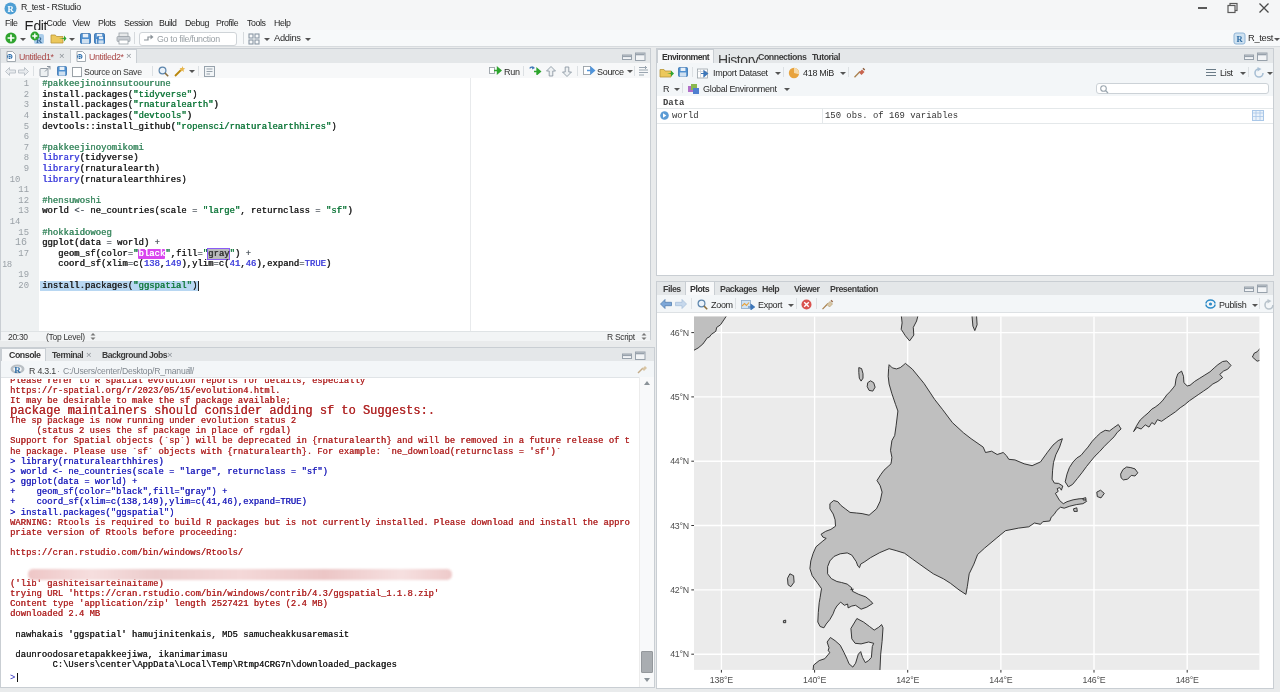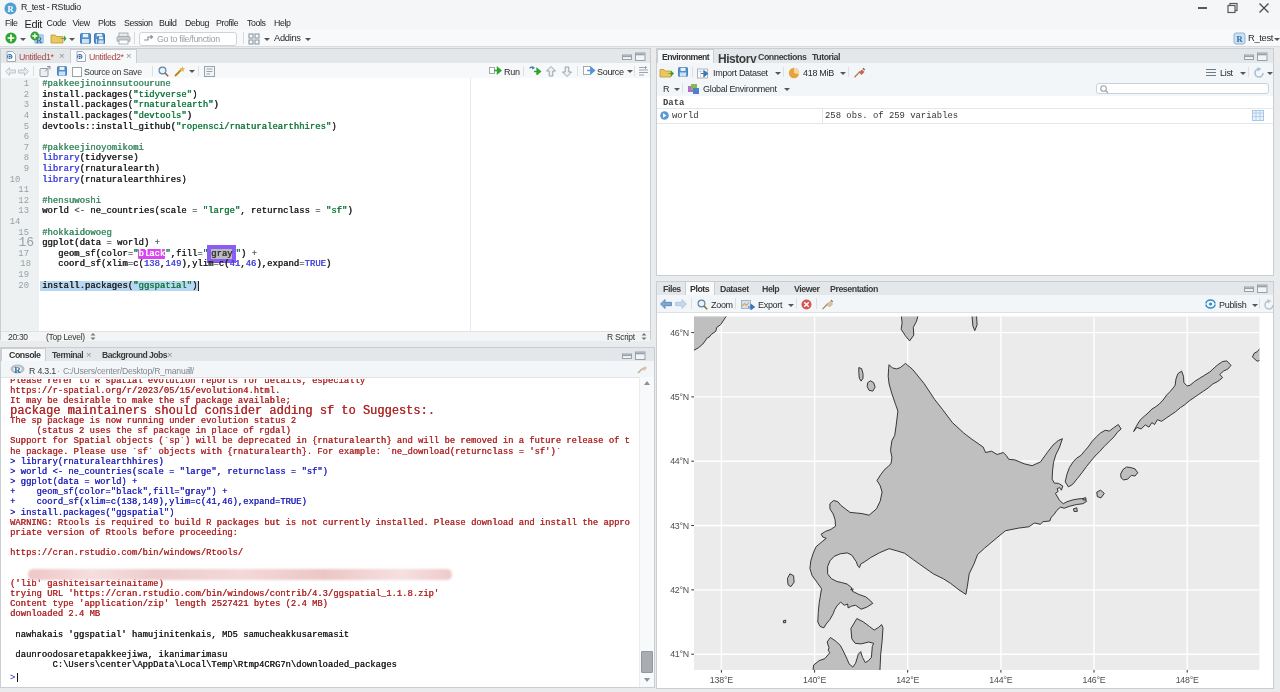--- a/index.html
+++ b/index.html
@@ -1,39 +1,39 @@
 <!DOCTYPE html>
 <html><head><meta charset="utf-8"><style>
 *{margin:0;padding:0}
 body{width:1280px;height:692px;position:relative;overflow:hidden;background:#e9ebec;-webkit-font-smoothing:antialiased}
 i{color:#3d8a62;font-style:normal}
 s{color:#157a3f;text-decoration:none}
 k{color:#4646dd}
 n{color:#4646dd}
 o{color:#565e66}
 b1{background:#d946ef;color:#fff;border-radius:1px}
-b2{background:#b9babc;color:#333;border:4px solid #8b5cf6;margin:-1px;position:relative}
+b2{background:#b9babc;color:#333;border:1px solid #8b5cf6;margin:-1px;position:relative}
 </style></head><body>
 <div style="position:absolute;left:0;top:0;width:1280px;height:692px;background:#e9ebec;overflow:hidden"></div>
 <div style="position:absolute;left:0;top:0;width:1280px;height:30px;background:#f5f6f7"></div>
 <svg style="position:absolute;left:4px;top:2px" width="13" height="13">
     <circle cx="6.5" cy="6.5" r="6" fill="#4e9fd4"></circle>
     <text x="6.5" y="9.6" font-size="8.5" font-weight="bold" fill="#fff" text-anchor="middle" font-family="Liberation Serif">R</text>
   </svg>
 <div style="position:absolute;left:21px;top:2px;font-family:'Liberation Sans',sans-serif;font-size:8.8px;letter-spacing:-0.3px;color:#1c1c1c">R_test - RStudio</div>
 <div style="position:absolute;left:1198px;top:7px;width:9px;height:1.6px;background:#5a5a5a"></div>
 <svg style="position:absolute;left:1227px;top:2px" width="12" height="12">
     <rect x="3" y="1.5" width="7" height="7" fill="none" stroke="#5a5a5a" stroke-width="1.2"></rect>
     <rect x="1" y="3.5" width="7" height="7" fill="#f5f6f7" stroke="#5a5a5a" stroke-width="1.2"></rect>
   </svg>
 <svg style="position:absolute;left:1258px;top:2px" width="12" height="12">
     <path d="M1.5,1.5 L10.5,10.5 M10.5,1.5 L1.5,10.5" stroke="#4a4a4a" stroke-width="1.3"></path>
   </svg>
 <div style="position:absolute;left:5px;top:18px;font-family:'Liberation Sans',sans-serif;font-size:8.8px;letter-spacing:-0.4px;color:#1e1e1e">File</div>
-<div style="position:absolute;left:24.5px;top:18px;font-family:'Liberation Sans',sans-serif;font-size:11px;letter-spacing:-0.4px;color:#1e1e1e">Edit</div>
+<div style="position:absolute;left:24.5px;top:18px;font-family:'Liberation Sans',sans-serif;font-size:14px;letter-spacing:-0.4px;color:#1e1e1e">Edit</div>
 <div style="position:absolute;left:46.5px;top:18px;font-family:'Liberation Sans',sans-serif;font-size:8.8px;letter-spacing:-0.4px;color:#1e1e1e">Code</div>
 <div style="position:absolute;left:72.5px;top:18px;font-family:'Liberation Sans',sans-serif;font-size:8.8px;letter-spacing:-0.4px;color:#1e1e1e">View</div>
 <div style="position:absolute;left:98px;top:18px;font-family:'Liberation Sans',sans-serif;font-size:8.8px;letter-spacing:-0.4px;color:#1e1e1e">Plots</div>
 <div style="position:absolute;left:124px;top:18px;font-family:'Liberation Sans',sans-serif;font-size:8.8px;letter-spacing:-0.4px;color:#1e1e1e">Session</div>
 <div style="position:absolute;left:159px;top:18px;font-family:'Liberation Sans',sans-serif;font-size:8.8px;letter-spacing:-0.4px;color:#1e1e1e">Build</div>
 <div style="position:absolute;left:185px;top:18px;font-family:'Liberation Sans',sans-serif;font-size:8.8px;letter-spacing:-0.4px;color:#1e1e1e">Debug</div>
 <div style="position:absolute;left:216px;top:18px;font-family:'Liberation Sans',sans-serif;font-size:8.8px;letter-spacing:-0.4px;color:#1e1e1e">Profile</div>
 <div style="position:absolute;left:247px;top:18px;font-family:'Liberation Sans',sans-serif;font-size:8.8px;letter-spacing:-0.4px;color:#1e1e1e">Tools</div>
 <div style="position:absolute;left:274px;top:18px;font-family:'Liberation Sans',sans-serif;font-size:8.8px;letter-spacing:-0.4px;color:#1e1e1e">Help</div>
 <div style="position:absolute;left:0;top:30px;width:1280px;height:16px;background:#f7f9fa;border-bottom:1px solid #d7dbde"></div>
@@ -209,25 +209,25 @@
 <div style="position:absolute;left:1px;top:174.5px;width:37px;height:10.6px;font-family:'Liberation Mono',monospace;font-size:8.9px;color:#9aa1a7;text-align:center;padding-right:9px;box-sizing:border-box;line-height:10.6px">10</div>
 <div style="position:absolute;left:42px;top:174.5px;height:10.6px;font-family:'Liberation Mono',monospace;font-size:8.93px;color:#1f1f1f;line-height:10.6px;white-space:pre;text-shadow:0.4px 0 0 currentColor"><k>library</k>(rnaturalearthhires)</div>
 <div style="position:absolute;left:1px;top:185.1px;width:37px;height:10.6px;font-family:'Liberation Mono',monospace;font-size:8.9px;color:#9aa1a7;text-align:right;padding-right:9px;box-sizing:border-box;line-height:10.6px">11</div>
 <div style="position:absolute;left:1px;top:195.7px;width:37px;height:10.6px;font-family:'Liberation Mono',monospace;font-size:8.9px;color:#9aa1a7;text-align:right;padding-right:9px;box-sizing:border-box;line-height:10.6px">12</div>
 <div style="position:absolute;left:42px;top:195.7px;height:10.6px;font-family:'Liberation Mono',monospace;font-size:8.93px;color:#1f1f1f;line-height:10.6px;white-space:pre;text-shadow:0.4px 0 0 currentColor"><i>#hensuwoshi</i></div>
 <div style="position:absolute;left:1px;top:206.3px;width:37px;height:10.6px;font-family:'Liberation Mono',monospace;font-size:8.9px;color:#9aa1a7;text-align:right;padding-right:9px;box-sizing:border-box;line-height:10.6px">13</div>
 <div style="position:absolute;left:42px;top:206.3px;height:10.6px;font-family:'Liberation Mono',monospace;font-size:8.93px;color:#1f1f1f;line-height:10.6px;white-space:pre;text-shadow:0.4px 0 0 currentColor">world <o>&lt;-</o> ne_countries(scale <o>=</o> <s>"large"</s>, returnclass <o>=</o> <s>"sf"</s>)</div>
 <div style="position:absolute;left:1px;top:216.9px;width:37px;height:10.6px;font-family:'Liberation Mono',monospace;font-size:8.9px;color:#9aa1a7;text-align:center;padding-right:9px;box-sizing:border-box;line-height:10.6px">14</div>
 <div style="position:absolute;left:1px;top:227.5px;width:37px;height:10.6px;font-family:'Liberation Mono',monospace;font-size:8.9px;color:#9aa1a7;text-align:right;padding-right:9px;box-sizing:border-box;line-height:10.6px">15</div>
 <div style="position:absolute;left:42px;top:227.5px;height:10.6px;font-family:'Liberation Mono',monospace;font-size:8.93px;color:#1f1f1f;line-height:10.6px;white-space:pre;text-shadow:0.4px 0 0 currentColor"><i>#hokkaidowoeg</i></div>
-<div style="position:absolute;left:14px;top:238.1px;width:37px;height:10.6px;font-family:'Liberation Mono',monospace;font-size:13px;color:#9aa1a7;text-align:right;padding-right:17px;box-sizing:border-box;line-height:10.6px">16</div>
+<div style="position:absolute;left:7px;top:238.1px;width:37px;height:10.6px;font-family:'Liberation Mono',monospace;font-size:10px;color:#9aa1a7;text-align:right;padding-right:17px;box-sizing:border-box;line-height:10.6px">16</div>
 <div style="position:absolute;left:42px;top:238.1px;height:10.6px;font-family:'Liberation Mono',monospace;font-size:8.93px;color:#1f1f1f;line-height:10.6px;white-space:pre;text-shadow:0.4px 0 0 currentColor">ggplot(data <o>=</o> world) <o>+</o></div>
 <div style="position:absolute;left:1px;top:248.7px;width:37px;height:10.6px;font-family:'Liberation Mono',monospace;font-size:8.9px;color:#9aa1a7;text-align:right;padding-right:9px;box-sizing:border-box;line-height:10.6px">17</div>
 <div style="position:absolute;left:42px;top:248.7px;height:10.6px;font-family:'Liberation Mono',monospace;font-size:8.93px;color:#1f1f1f;line-height:10.6px;white-space:pre;text-shadow:0.4px 0 0 currentColor">   geom_sf(color<o>=</o><s>"</s><b1>black</b1><s>"</s>,fill<o>=</o><s>"</s><b2>gray</b2><s>"</s>) <o>+</o></div>
-<div style="position:absolute;left:1px;top:259.3px;width:37px;height:10.6px;font-family:Liberation Mono, monospace;font-size:8.9px;color:#9aa1a7;text-align:right;padding-right:7px;box-sizing:border-box;line-height:10.6px">18</div>
+<div style="position:absolute;left:1px;top:259.3px;width:37px;height:10.6px;font-family:Liberation Sans, sans-serif;font-size:8.9px;color:#9aa1a7;text-align:right;padding-right:26px;box-sizing:border-box;line-height:10.6px">18</div>
 <div style="position:absolute;left:42px;top:259.3px;height:10.6px;font-family:'Liberation Mono',monospace;font-size:8.93px;color:#1f1f1f;line-height:10.6px;white-space:pre;text-shadow:0.4px 0 0 currentColor">   coord_sf(xlim<o>=</o>c(<n>138</n>,<n>149</n>),ylim<o>=</o>c(<n>41</n>,<n>46</n>),expand<o>=</o><n>TRUE</n>)</div>
 <div style="position:absolute;left:1px;top:269.9px;width:37px;height:10.6px;font-family:'Liberation Mono',monospace;font-size:8.9px;color:#9aa1a7;text-align:right;padding-right:9px;box-sizing:border-box;line-height:10.6px">19</div>
 <div style="position:absolute;left:1px;top:280.5px;width:37px;height:10.6px;font-family:'Liberation Mono',monospace;font-size:8.9px;color:#9aa1a7;text-align:right;padding-right:9px;box-sizing:border-box;line-height:10.6px">20</div>
 <div style="position:absolute;left:42px;top:280.5px;height:10.6px;font-family:'Liberation Mono',monospace;font-size:8.93px;color:#1f1f1f;line-height:10.6px;white-space:pre;text-shadow:0.4px 0 0 currentColor">install.packages(<s>"ggspatial"</s>)</div>
 <div style="position:absolute;left:197.5px;top:280.5px;width:1px;height:10.6px;background:#222"></div>
 <div style="position:absolute;left:1px;top:331px;width:649px;height:9px;background:#f2f4f5;border-top:1px solid #dfe3e5"></div>
 <div style="position:absolute;left:8px;top:331.5px;font-family:'Liberation Sans',sans-serif;font-size:8.5px;letter-spacing:-0.3px;color:#333">20:30</div>
 <div style="position:absolute;left:46px;top:331.5px;font-family:'Liberation Sans',sans-serif;font-size:8.5px;letter-spacing:-0.3px;color:#333">(Top Level)</div>
 <svg style="position:absolute;left:90px;top:332.5px" width="6" height="7">
     <path d="M3,0 L5.5,2.5 H0.5 Z M3,7 L0.5,4.5 H5.5 Z" fill="#777"></path>
@@ -294,21 +294,21 @@
 <div style="position:absolute;left:10px;top:672.6px;height:10px;font-family:'Liberation Mono',monospace;font-size:8.83px;color:#2626bd;line-height:10px;white-space:pre">&gt;</div>
 <div style="position:absolute;left:16.5px;top:672.8px;width:1px;height:9.5px;background:#111"></div>
 <div style="position:absolute;left:639px;top:377px;width:14px;height:310px;background:#f8f9fa;border-left:1px solid #ececec"></div>
 <div style="position:absolute;left:644px;top:381px;width:0;height:0;border-left:3.5px solid transparent;border-right:3.5px solid transparent;border-bottom:4.5px solid #8a9298"></div>
 <div style="position:absolute;left:644px;top:678px;width:0;height:0;border-left:3.5px solid transparent;border-right:3.5px solid transparent;border-top:4.5px solid #8a9298"></div>
 <div style="position:absolute;left:641px;top:651px;width:10px;height:20px;background:#a9adb1;border:1px solid #94989c;border-radius:1px"></div>
 <div style="position:absolute;left:656px;top:48px;width:618px;height:228px;background:#fff;border:1px solid #c9ced3;box-sizing:border-box"></div>
 <div style="position:absolute;left:657px;top:49px;width:616px;height:14px;background:#e4e7e9;border-bottom:1px solid #c9ced3"></div>
 <div style="position:absolute;left:657px;top:48.5px;width:57px;height:14.5px;background:#f7f8f9;border:1px solid #c9ced3;border-bottom:none;box-sizing:border-box"></div>
 <div style="position:absolute;left:662px;top:51.5px;font-family:'Liberation Sans',sans-serif;font-size:8.7px;font-weight:bold;letter-spacing:-0.55px;color:#333">Environment</div>
-<div style="position:absolute;left:718px;top:51.5px;font-family:'Liberation Sans',sans-serif;font-size:12px;font-weight:bold;letter-spacing:-0.45px;color:#3c3c3c">History</div>
+<div style="position:absolute;left:718px;top:51.5px;font-family:'Liberation Sans',sans-serif;font-size:14px;font-weight:normal;letter-spacing:-0.45px;color:#3c3c3c">History</div>
 <div style="position:absolute;left:758px;top:51.5px;font-family:'Liberation Sans',sans-serif;font-size:8.8px;font-weight:bold;letter-spacing:-0.45px;color:#3c3c3c">Connections</div>
 <div style="position:absolute;left:812px;top:51.5px;font-family:'Liberation Sans',sans-serif;font-size:8.8px;font-weight:bold;letter-spacing:-0.45px;color:#3c3c3c">Tutorial</div>
 <svg style="position:absolute;left:1244px;top:52px" width="24" height="9">
     <rect x="0.5" y="3" width="9" height="4.5" fill="#f2f4f6" stroke="#97a1ab" stroke-width="1"></rect>
     <rect x="1" y="3.5" width="8" height="1.6" fill="#97a1ab"></rect>
     <rect x="13.5" y="1" width="9.5" height="7.5" fill="#f2f4f6" stroke="#97a1ab" stroke-width="1"></rect>
     <rect x="14" y="1.5" width="8.5" height="1.8" fill="#97a1ab"></rect>
   </svg>
 <div style="position:absolute;left:657px;top:63px;width:616px;height:18px;background:#f3f6f8;border-bottom:1px solid #dde1e4"></div>
 <svg style="position:absolute;left:659px;top:67px" width="16" height="12">
@@ -370,31 +370,31 @@
   </svg>
 <div style="position:absolute;left:657px;top:96px;width:616px;height:11.5px;background:#fff;border-bottom:1px solid #e4e8ea"></div>
 <div style="position:absolute;left:663px;top:97.5px;font-family:'Liberation Mono',monospace;font-size:8.9px;font-weight:bold;color:#404040">Data</div>
 <div style="position:absolute;left:657px;top:107.5px;width:616px;height:15.5px;border-bottom:1px solid #e4e8ea"></div>
 <div style="position:absolute;left:822px;top:107.5px;width:1px;height:15.5px;background:#e4e8ea"></div>
 <svg style="position:absolute;left:660px;top:111px" width="9" height="9">
     <circle cx="4.5" cy="4.5" r="4.3" fill="#5b9bd5"></circle>
     <path d="M3,2.2 L6.4,4.5 L3,6.8 Z" fill="#fff"></path>
   </svg>
 <div style="position:absolute;left:672px;top:110.5px;font-family:'Liberation Mono',monospace;font-size:8.9px;color:#333">world</div>
-<div style="position:absolute;left:825px;top:110.5px;font-family:'Liberation Mono',monospace;font-size:8.9px;color:#333">258 obs. of 259 variables</div>
+<div style="position:absolute;left:825px;top:110.5px;font-family:'Liberation Mono',monospace;font-size:8.9px;color:#333">150 obs. of 169 variables</div>
 <svg style="position:absolute;left:1252px;top:110px" width="12" height="11">
     <rect x="0.5" y="0.5" width="11" height="10" fill="#eaf2fa" stroke="#a9c7e8" stroke-width="1"></rect>
     <path d="M0.5,3 H11.5 M4,0.5 V10.5 M8,0.5 V10.5 M0.5,6.5 H11.5" stroke="#a9c7e8" stroke-width="0.8"></path>
   </svg>
 <div style="position:absolute;left:656px;top:280.5px;width:618px;height:408px;background:#fff;border:1px solid #c9ced3;box-sizing:border-box"></div>
 <div style="position:absolute;left:657px;top:281.5px;width:616px;height:13.5px;background:#e4e7e9;border-bottom:1px solid #c9ced3"></div>
 <div style="position:absolute;left:663px;top:284px;font-family:'Liberation Sans',sans-serif;font-size:8.8px;font-weight:bold;letter-spacing:-0.45px;color:#3c3c3c">Files</div>
 <div style="position:absolute;left:684.5px;top:281px;width:30px;height:14px;background:#f7f8f9;border:1px solid #c9ced3;border-bottom:none;box-sizing:border-box"></div>
 <div style="position:absolute;left:690px;top:284px;font-family:'Liberation Sans',sans-serif;font-size:8.8px;font-weight:bold;letter-spacing:-0.45px;color:#333">Plots</div>
-<div style="position:absolute;left:720px;top:284px;font-family:'Liberation Sans',sans-serif;font-size:8.8px;font-weight:bold;letter-spacing:-0.45px;color:#3c3c3c">Dataset</div>
+<div style="position:absolute;left:720px;top:284px;font-family:'Liberation Sans',sans-serif;font-size:8.8px;font-weight:bold;letter-spacing:-0.45px;color:#3c3c3c">Packages</div>
 <div style="position:absolute;left:762px;top:284px;font-family:'Liberation Sans',sans-serif;font-size:8.8px;font-weight:bold;letter-spacing:-0.45px;color:#3c3c3c">Help</div>
 <div style="position:absolute;left:794px;top:284px;font-family:'Liberation Sans',sans-serif;font-size:8.8px;font-weight:bold;letter-spacing:-0.45px;color:#3c3c3c">Viewer</div>
 <div style="position:absolute;left:830px;top:284px;font-family:'Liberation Sans',sans-serif;font-size:8.8px;font-weight:bold;letter-spacing:-0.45px;color:#3c3c3c">Presentation</div>
 <svg style="position:absolute;left:1244px;top:284px" width="24" height="9">
     <rect x="0.5" y="3" width="9" height="4.5" fill="#f2f4f6" stroke="#97a1ab" stroke-width="1"></rect>
     <rect x="1" y="3.5" width="8" height="1.6" fill="#97a1ab"></rect>
     <rect x="13.5" y="1" width="9.5" height="7.5" fill="#f2f4f6" stroke="#97a1ab" stroke-width="1"></rect>
     <rect x="14" y="1.5" width="8.5" height="1.8" fill="#97a1ab"></rect>
   </svg>
 <div style="position:absolute;left:657px;top:295px;width:616px;height:17px;background:#f3f6f8;border-bottom:1px solid #dde1e4"></div>

